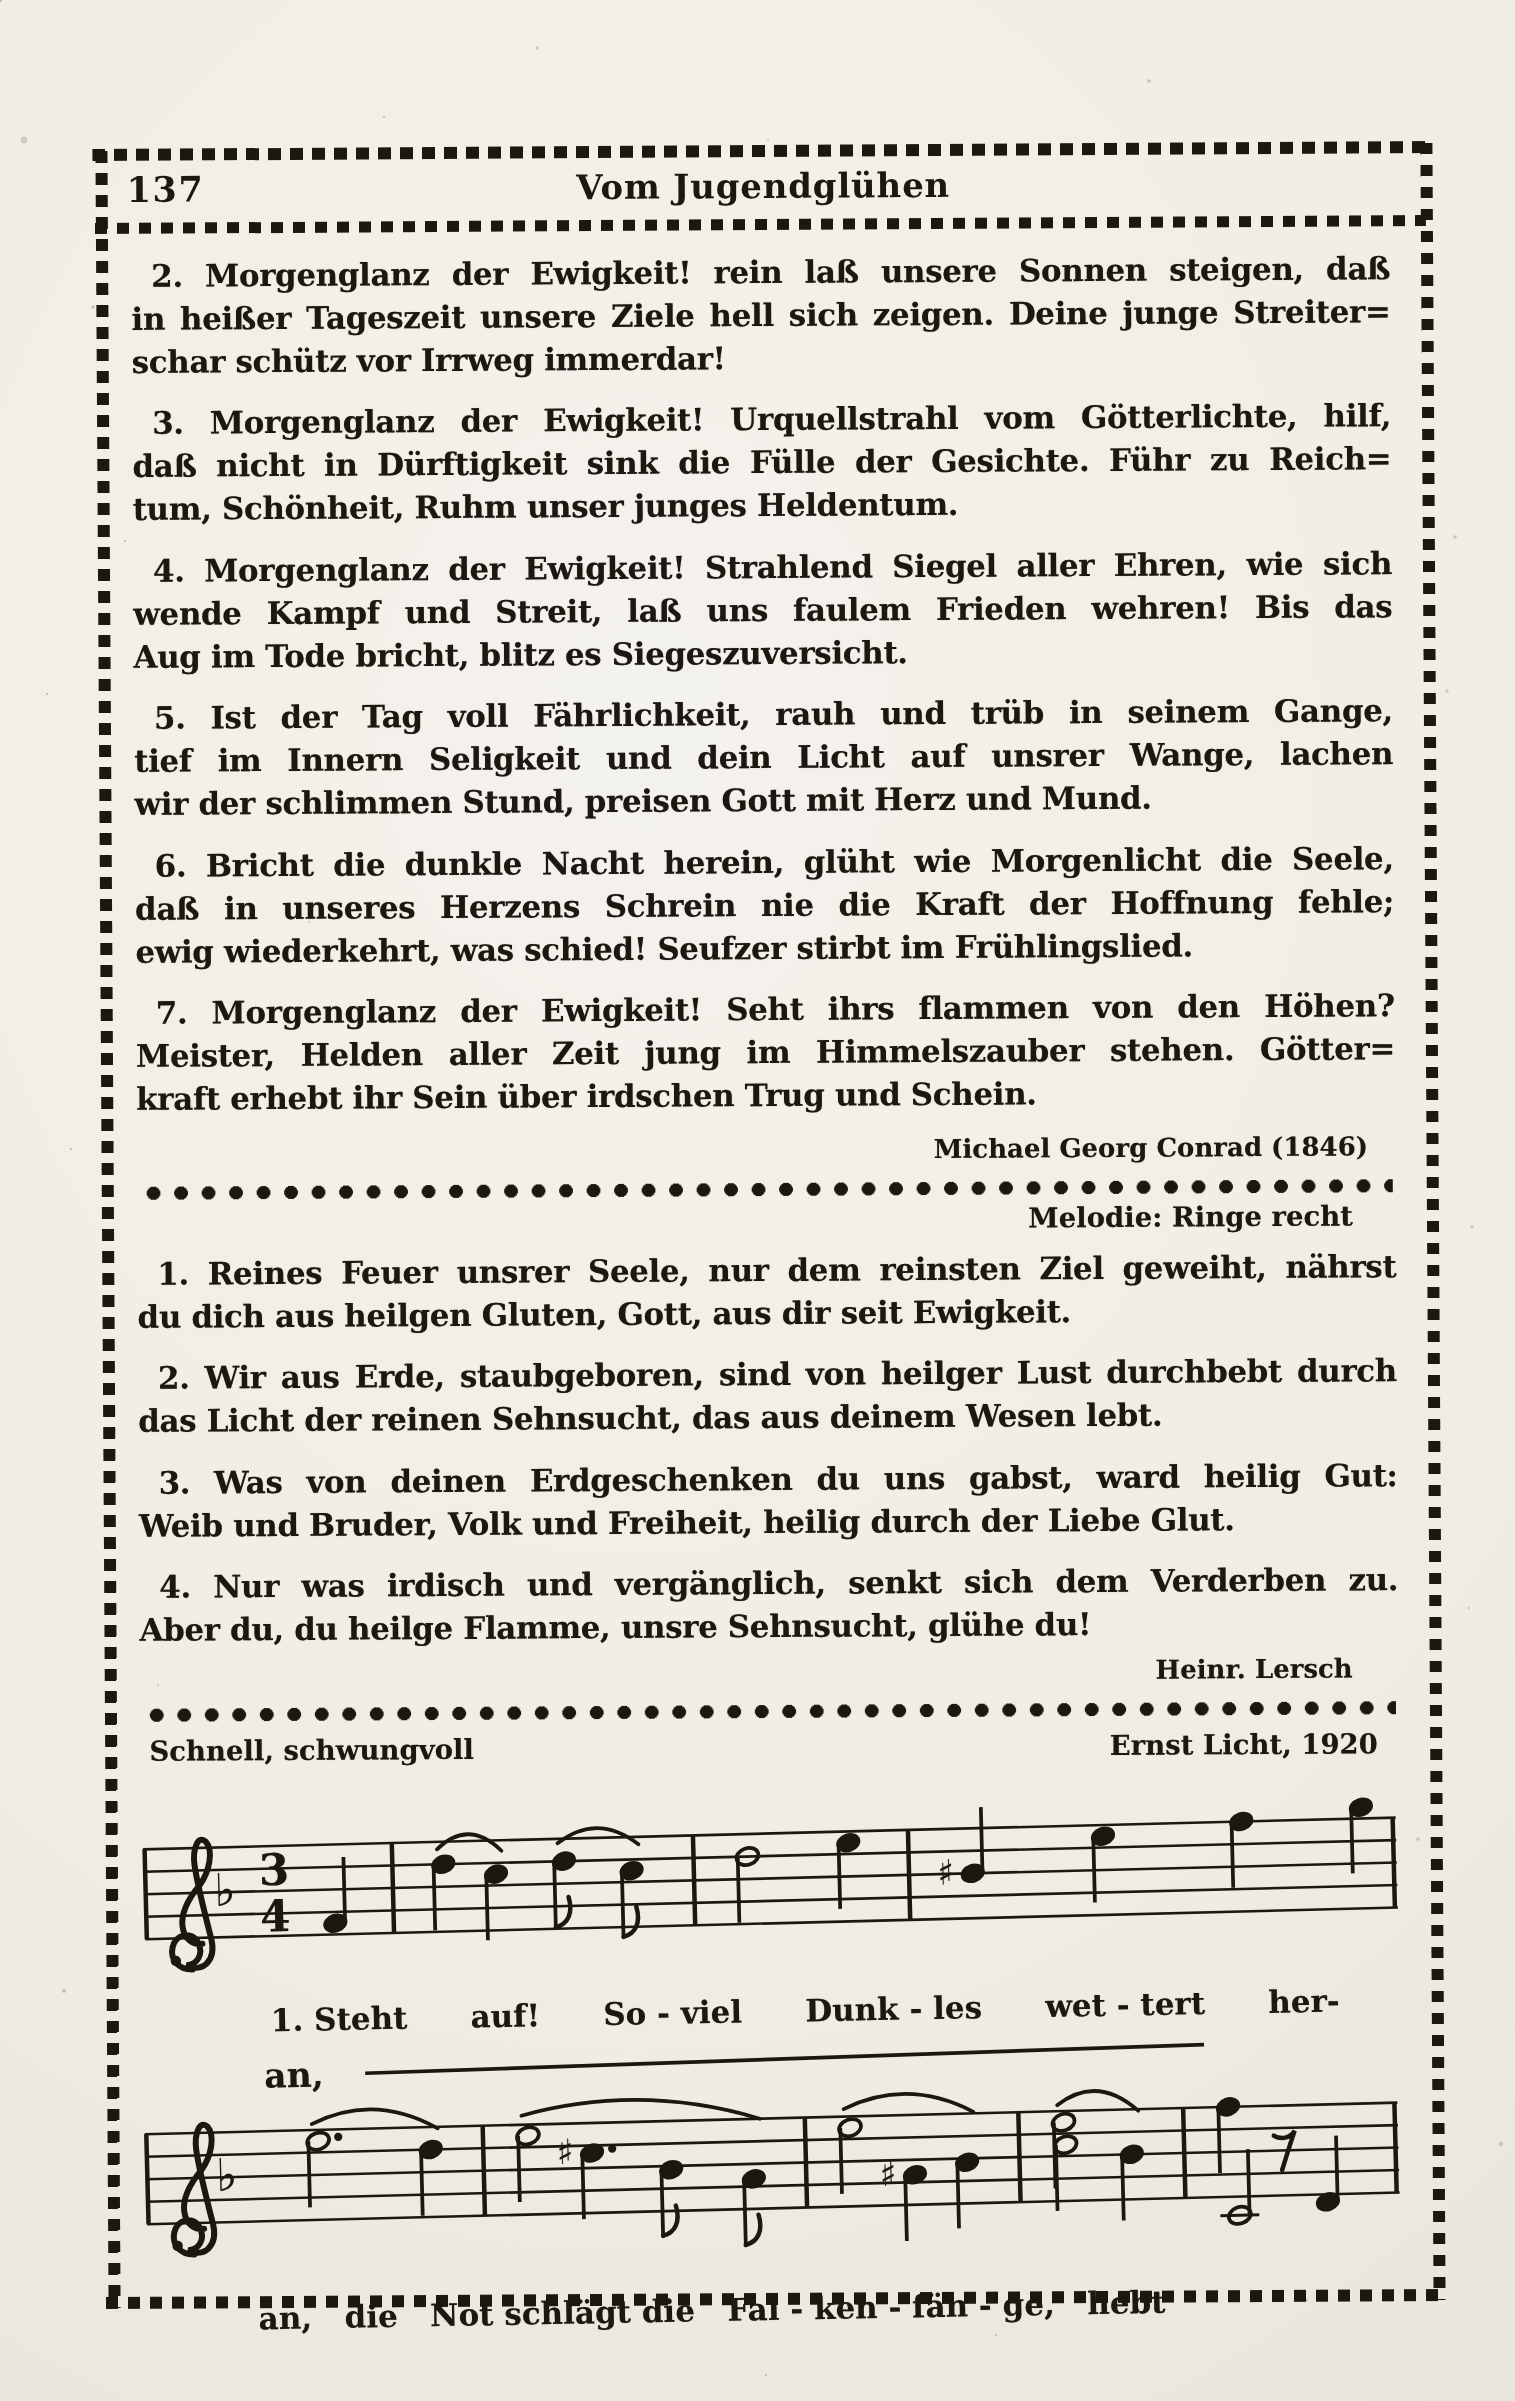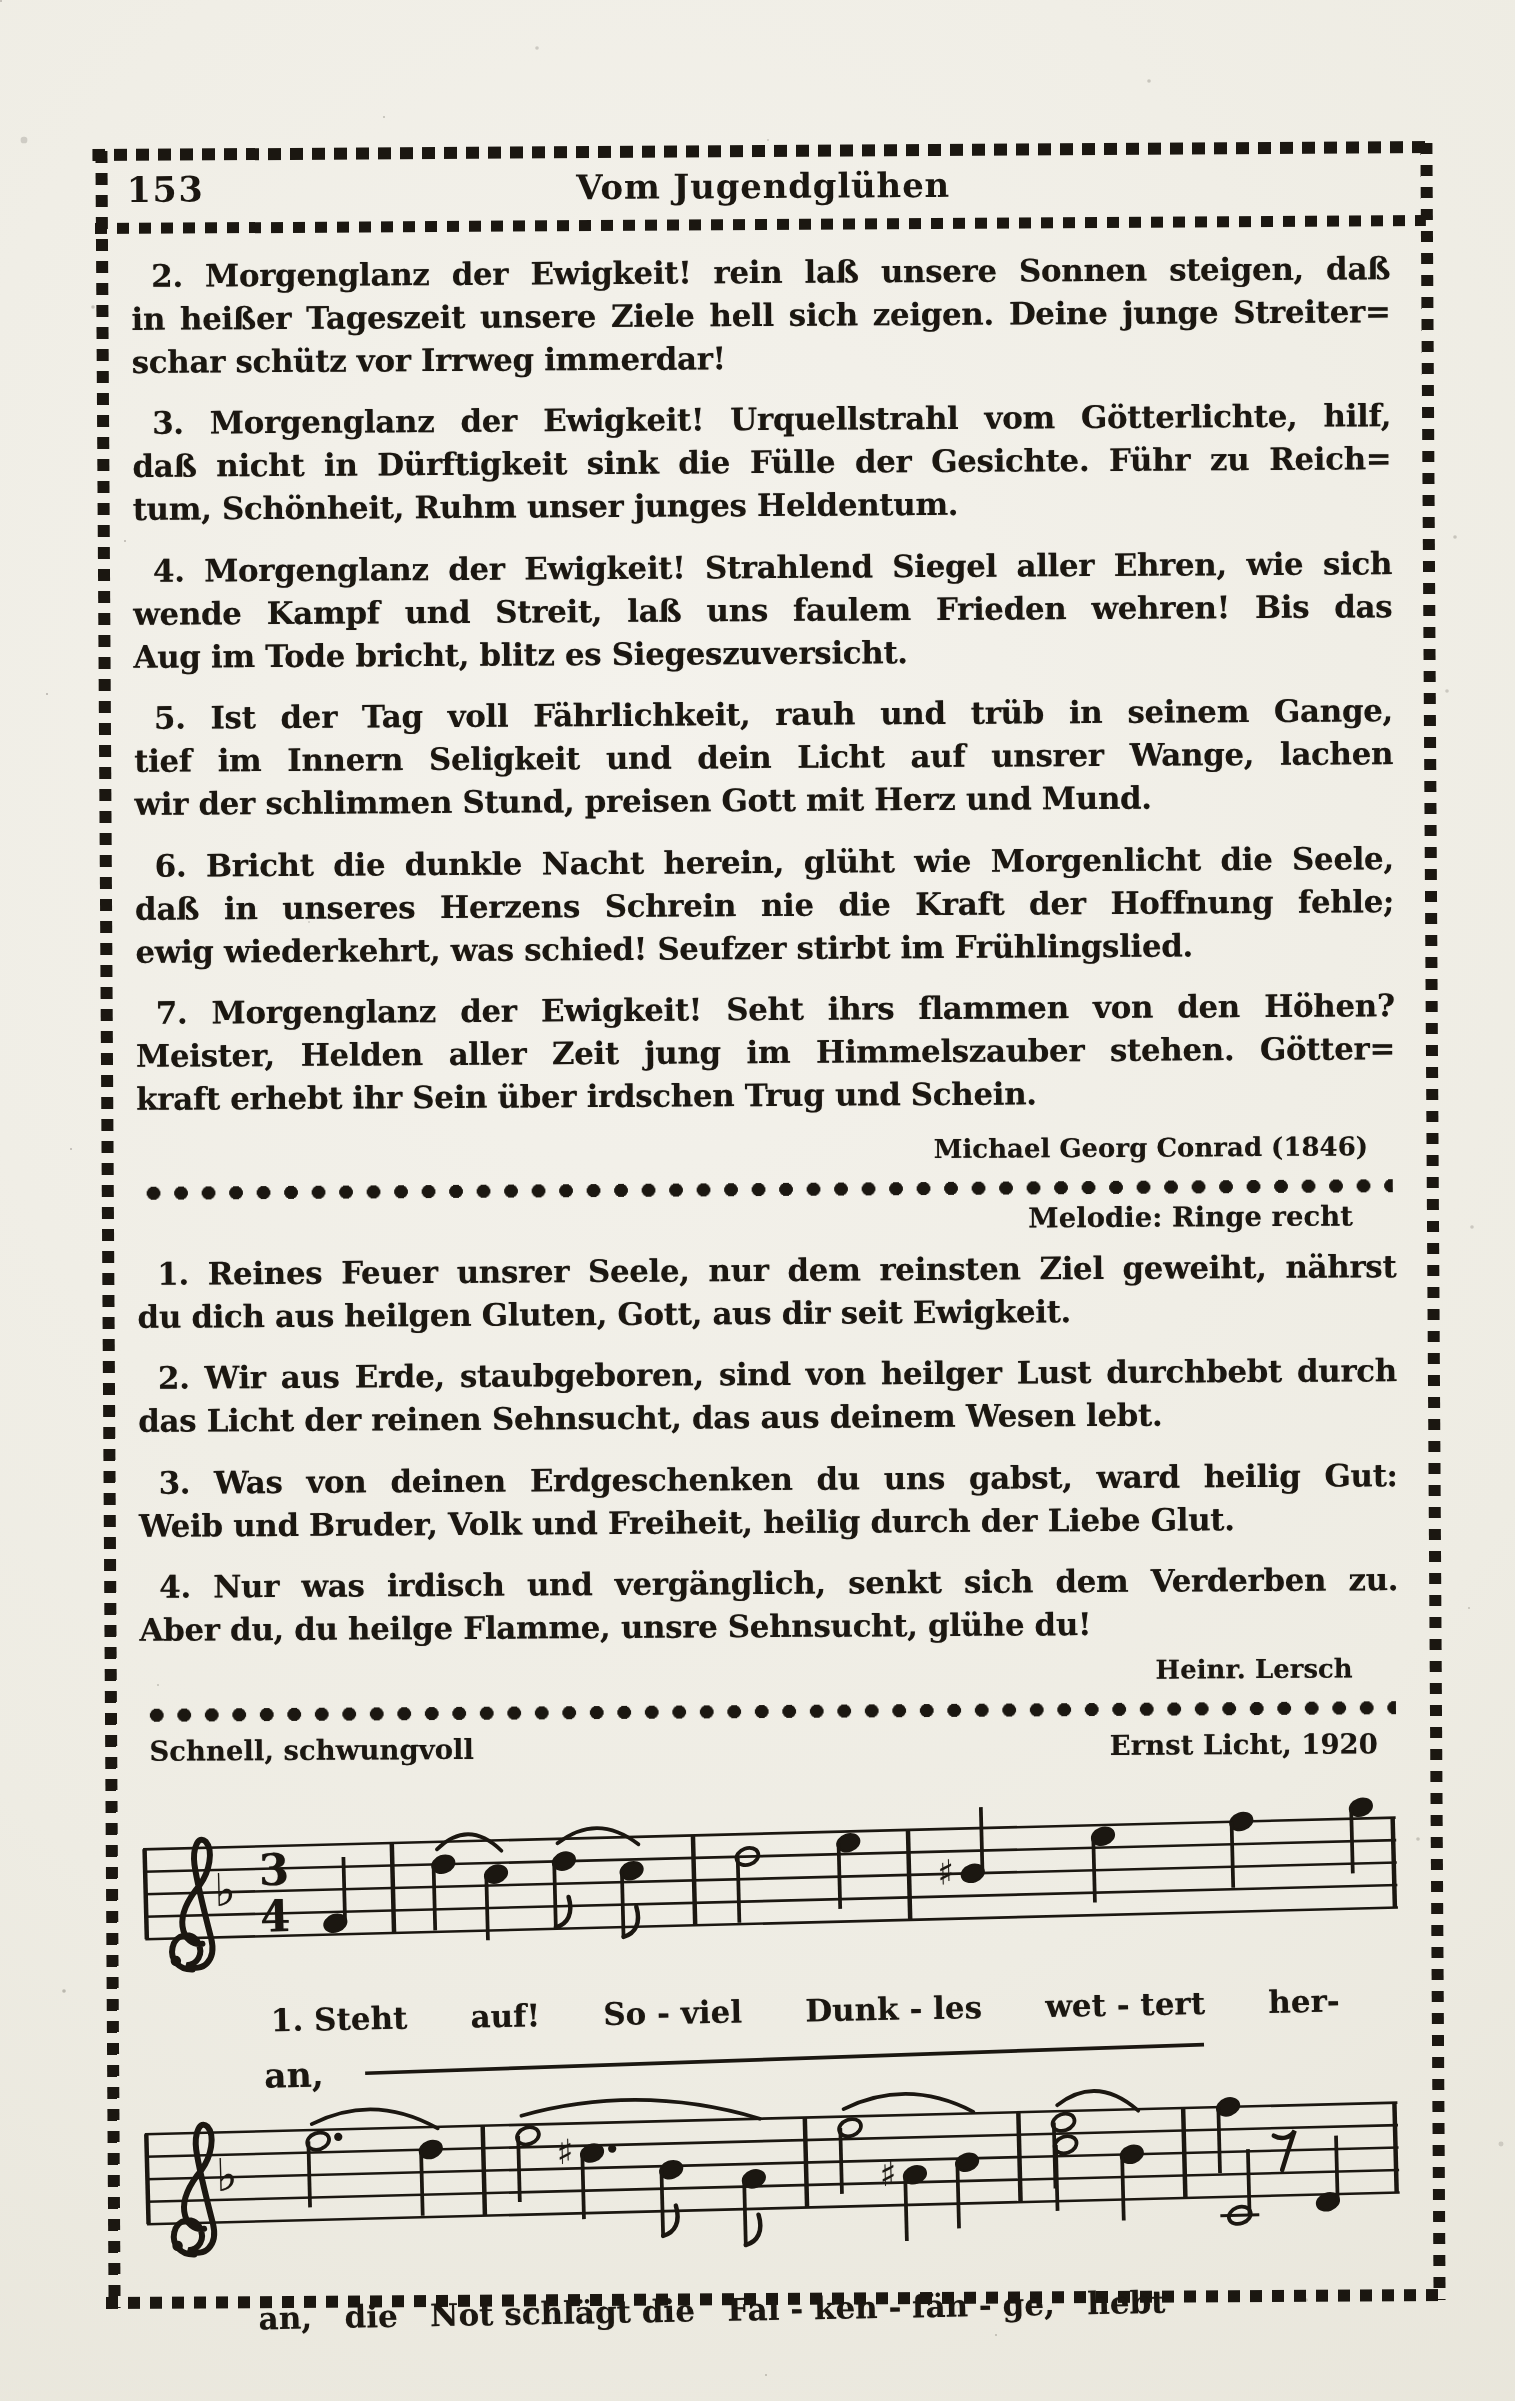--- a/index.html
+++ b/index.html
@@ -103,21 +103,21 @@
 <div class="page">
   <div class="speckles"></div>
 
   <div class="frame">
     <div class="edge-top dash-h"></div>
     <div class="edge-bottom dash-h"></div>
     <div class="edge-left dash-v"></div>
     <div class="edge-right dash-v"></div>
 
     <div class="header-row">
-      <span class="pageno">153</span>
+      <span class="pageno">137</span>
       <span class="ptitle">Vom Jugendglühen</span>
     </div>
     <div class="header-rule dash-h"></div>
 
     <div class="content">
 
       <div id="song1-verses">
           <div class="verse">
             <div class="vline first">2. Morgenglanz der Ewigkeit! rein laß unsere Sonnen steigen, daß</div>
             <div class="vline">in heißer Tageszeit unsere Ziele hell sich zeigen. Deine junge Streiter=</div>

